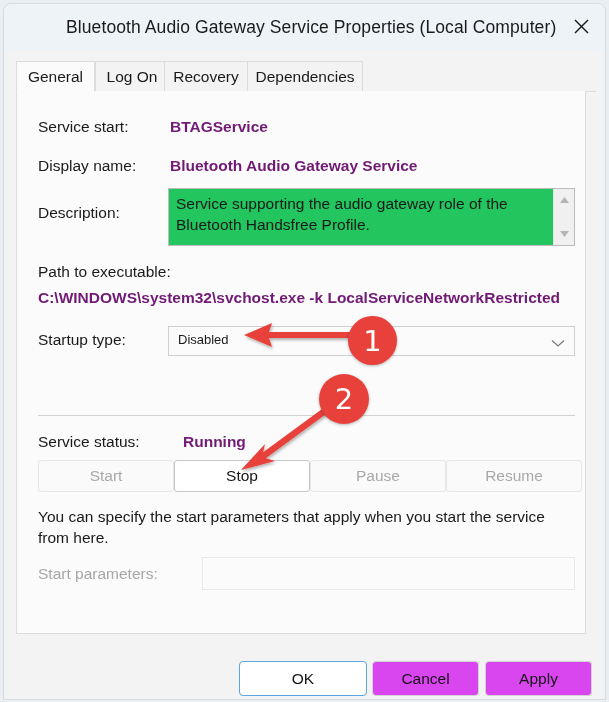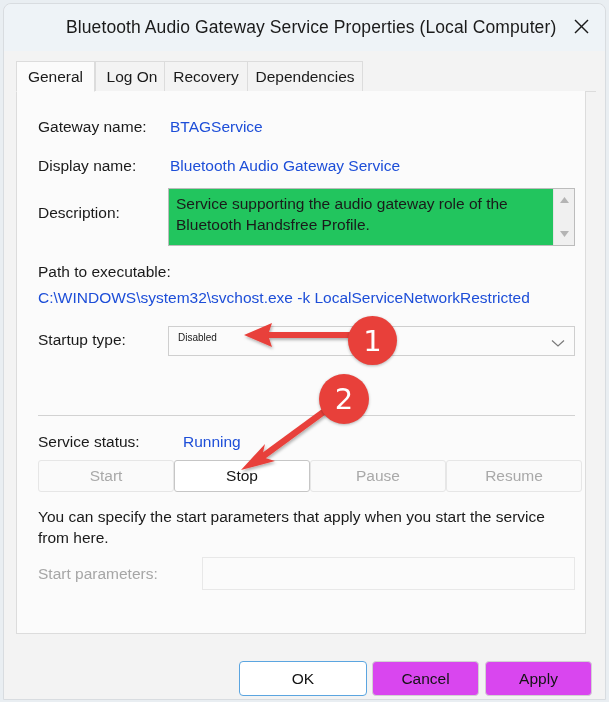--- a/index.html
+++ b/index.html
@@ -115,22 +115,23 @@
   .lbl {
     position: absolute;
     font-size: 15.5px;
     color: #1a1a1a;
     white-space: nowrap;
   }
   .lbl.disabled { color: #a6a6a6; }
   .val {
     position: absolute;
     font-size: 15.5px;
-    color: #1d4ed8;
+    color: #701a75;
     white-space: nowrap;
+    font-weight: bold;
   }
 
   
   .descbox {
     position: absolute;
     left: 151px;
     top: 97px;
     width: 407px;
     height: 58px;
     background: #22c55e;
@@ -176,21 +177,21 @@
     height: 30px;
     background: #fbfbfb;
     border: 1px solid #cfcfcf;
     box-sizing: border-box;
     cursor: default;
   }
   .dropdown .dd-val {
     position: absolute;
     left: 9px;
     top: 5px;
-    font-size: 10px;
+    font-size: 13px;
     color: #1a1a1a;
   }
   .dropdown .dd-chev {
     position: absolute;
     right: 9px;
     top: 7px;
   }
 
   
   .divider {
@@ -321,21 +322,21 @@
       <div class="tab" style="left:148px; width:84px;">
         <span>Recovery</span>
       </div>
       <div class="tab" style="left:231px; width:116px;">
         <span>Dependencies</span>
       </div>
     </div>
 
     <div class="panel">
 
-      <div class="lbl" style="left:21px; top:27px;">Gateway name:</div>
+      <div class="lbl" style="left:21px; top:27px;">Service start:</div>
       <div class="val" style="left:153px; top:27px;">BTAGService</div>
 
       <div class="lbl" style="left:21px; top:66px;">Display name:</div>
       <div class="val" style="left:153px; top:66px;">Bluetooth Audio Gateway Service</div>
 
       <div class="lbl" style="left:21px; top:113px;">Description:</div>
 
       <div class="descbox">
         <div class="dtext">Service supporting the audio gateway role of the Bluetooth Handsfree Profile.</div>
         <div class="vscroll">

